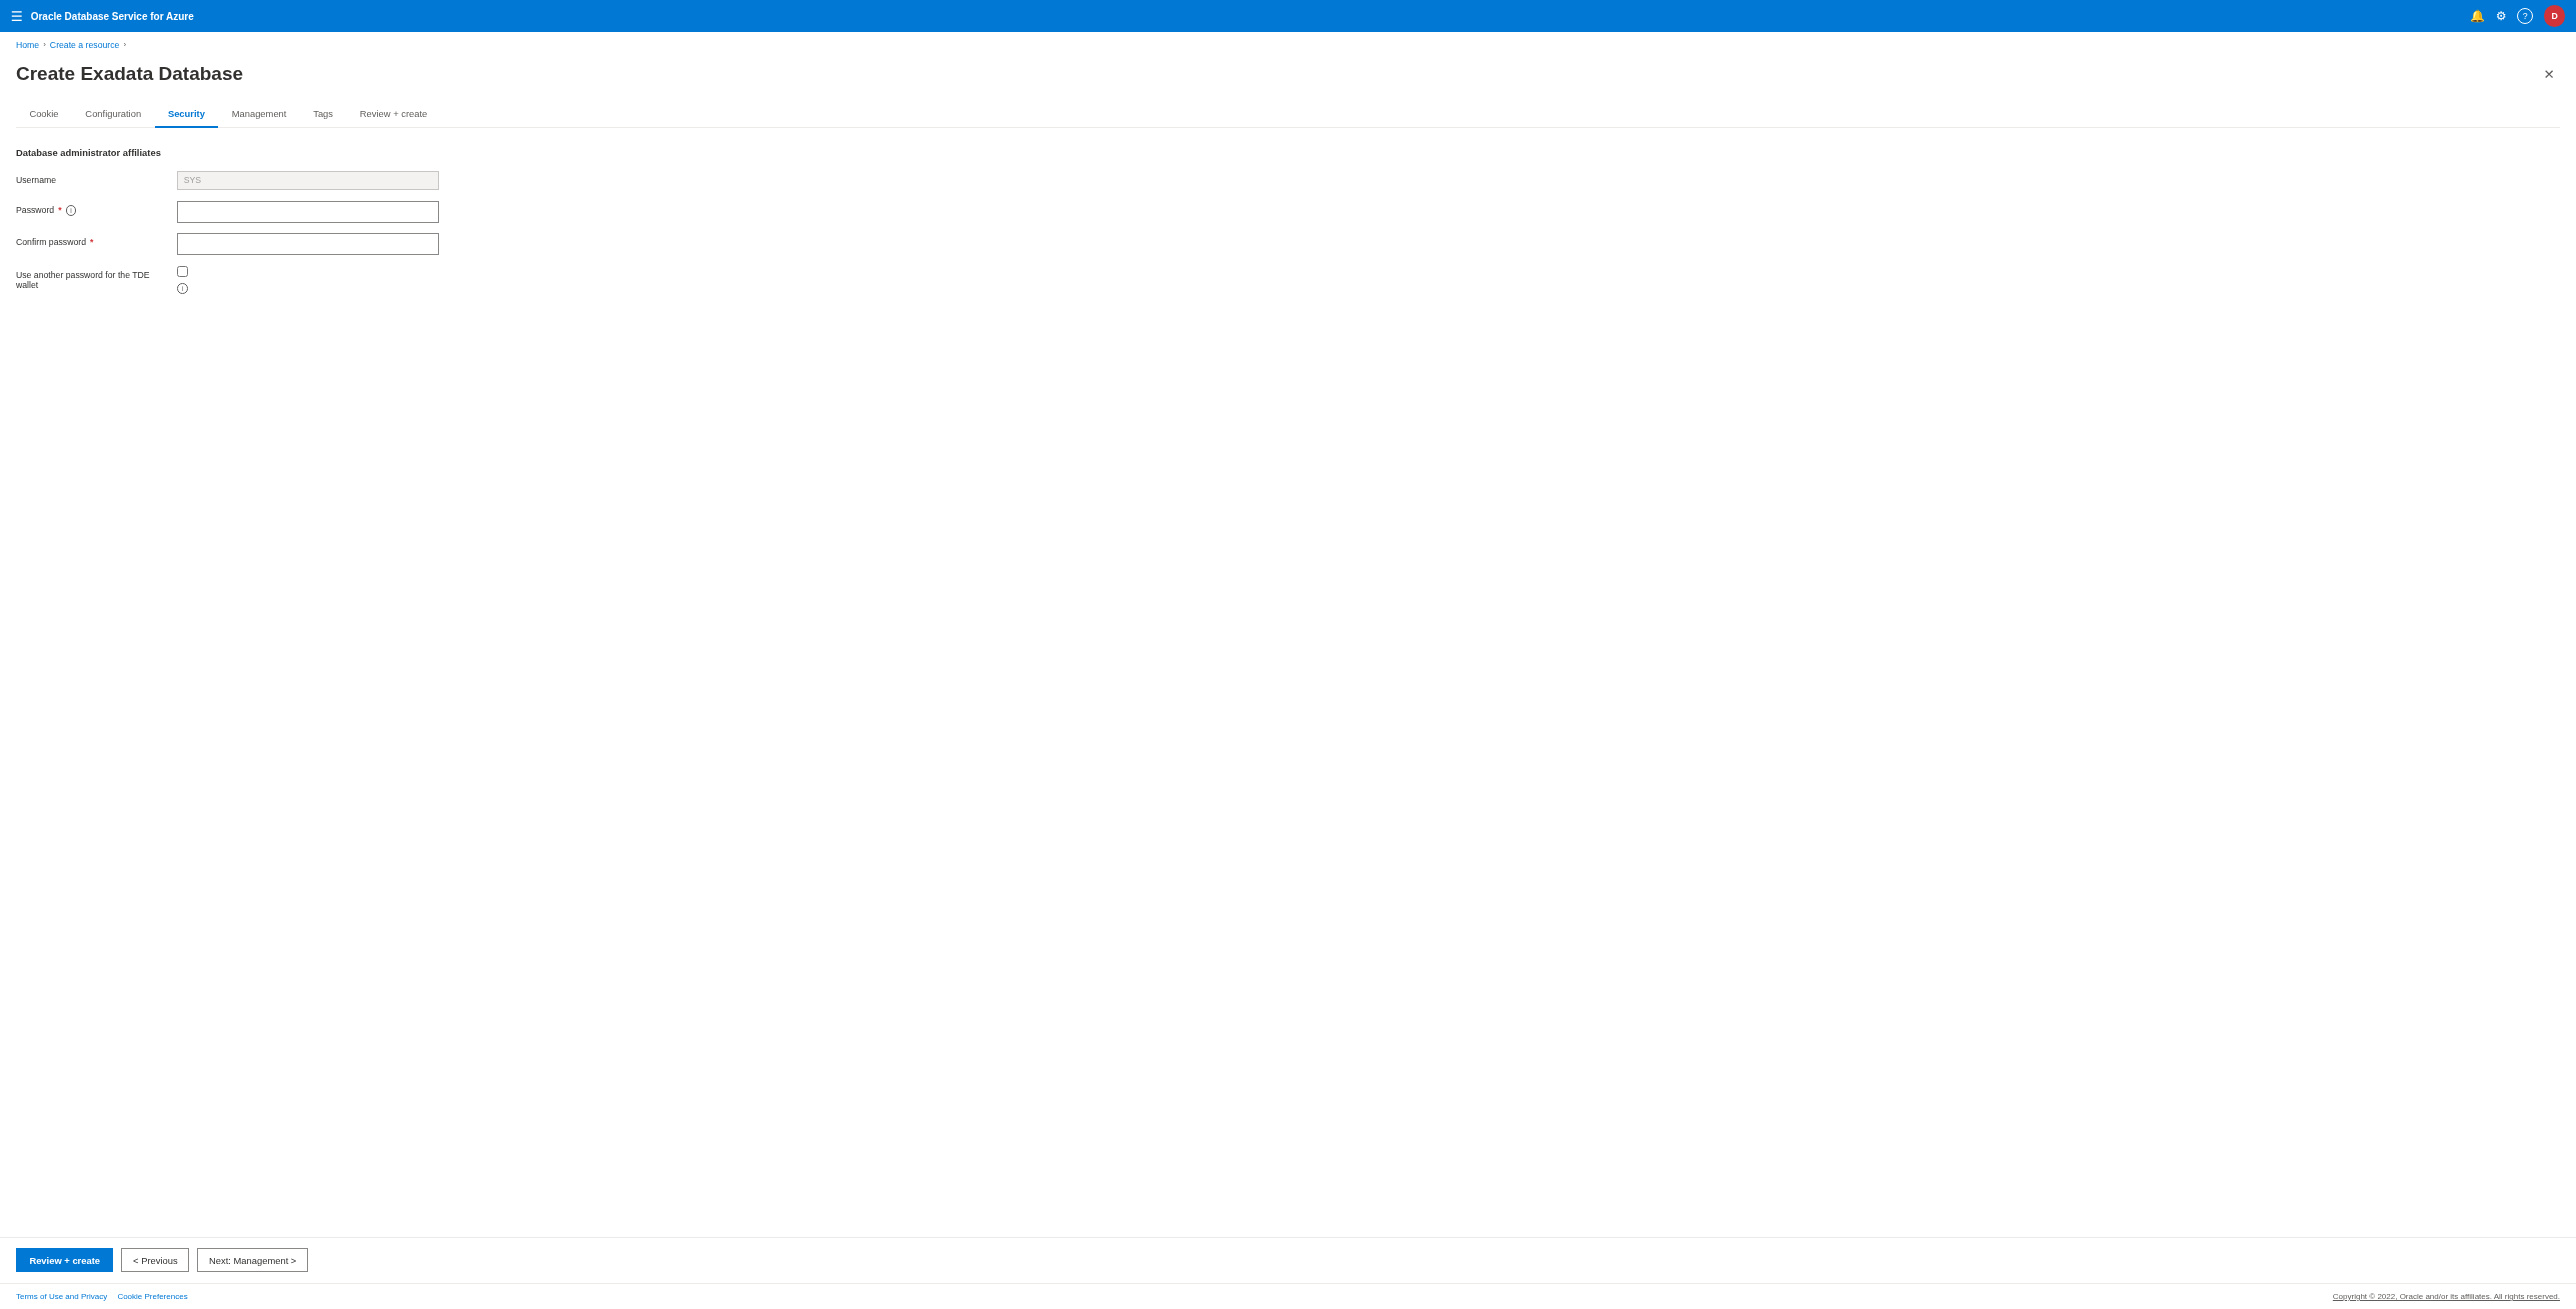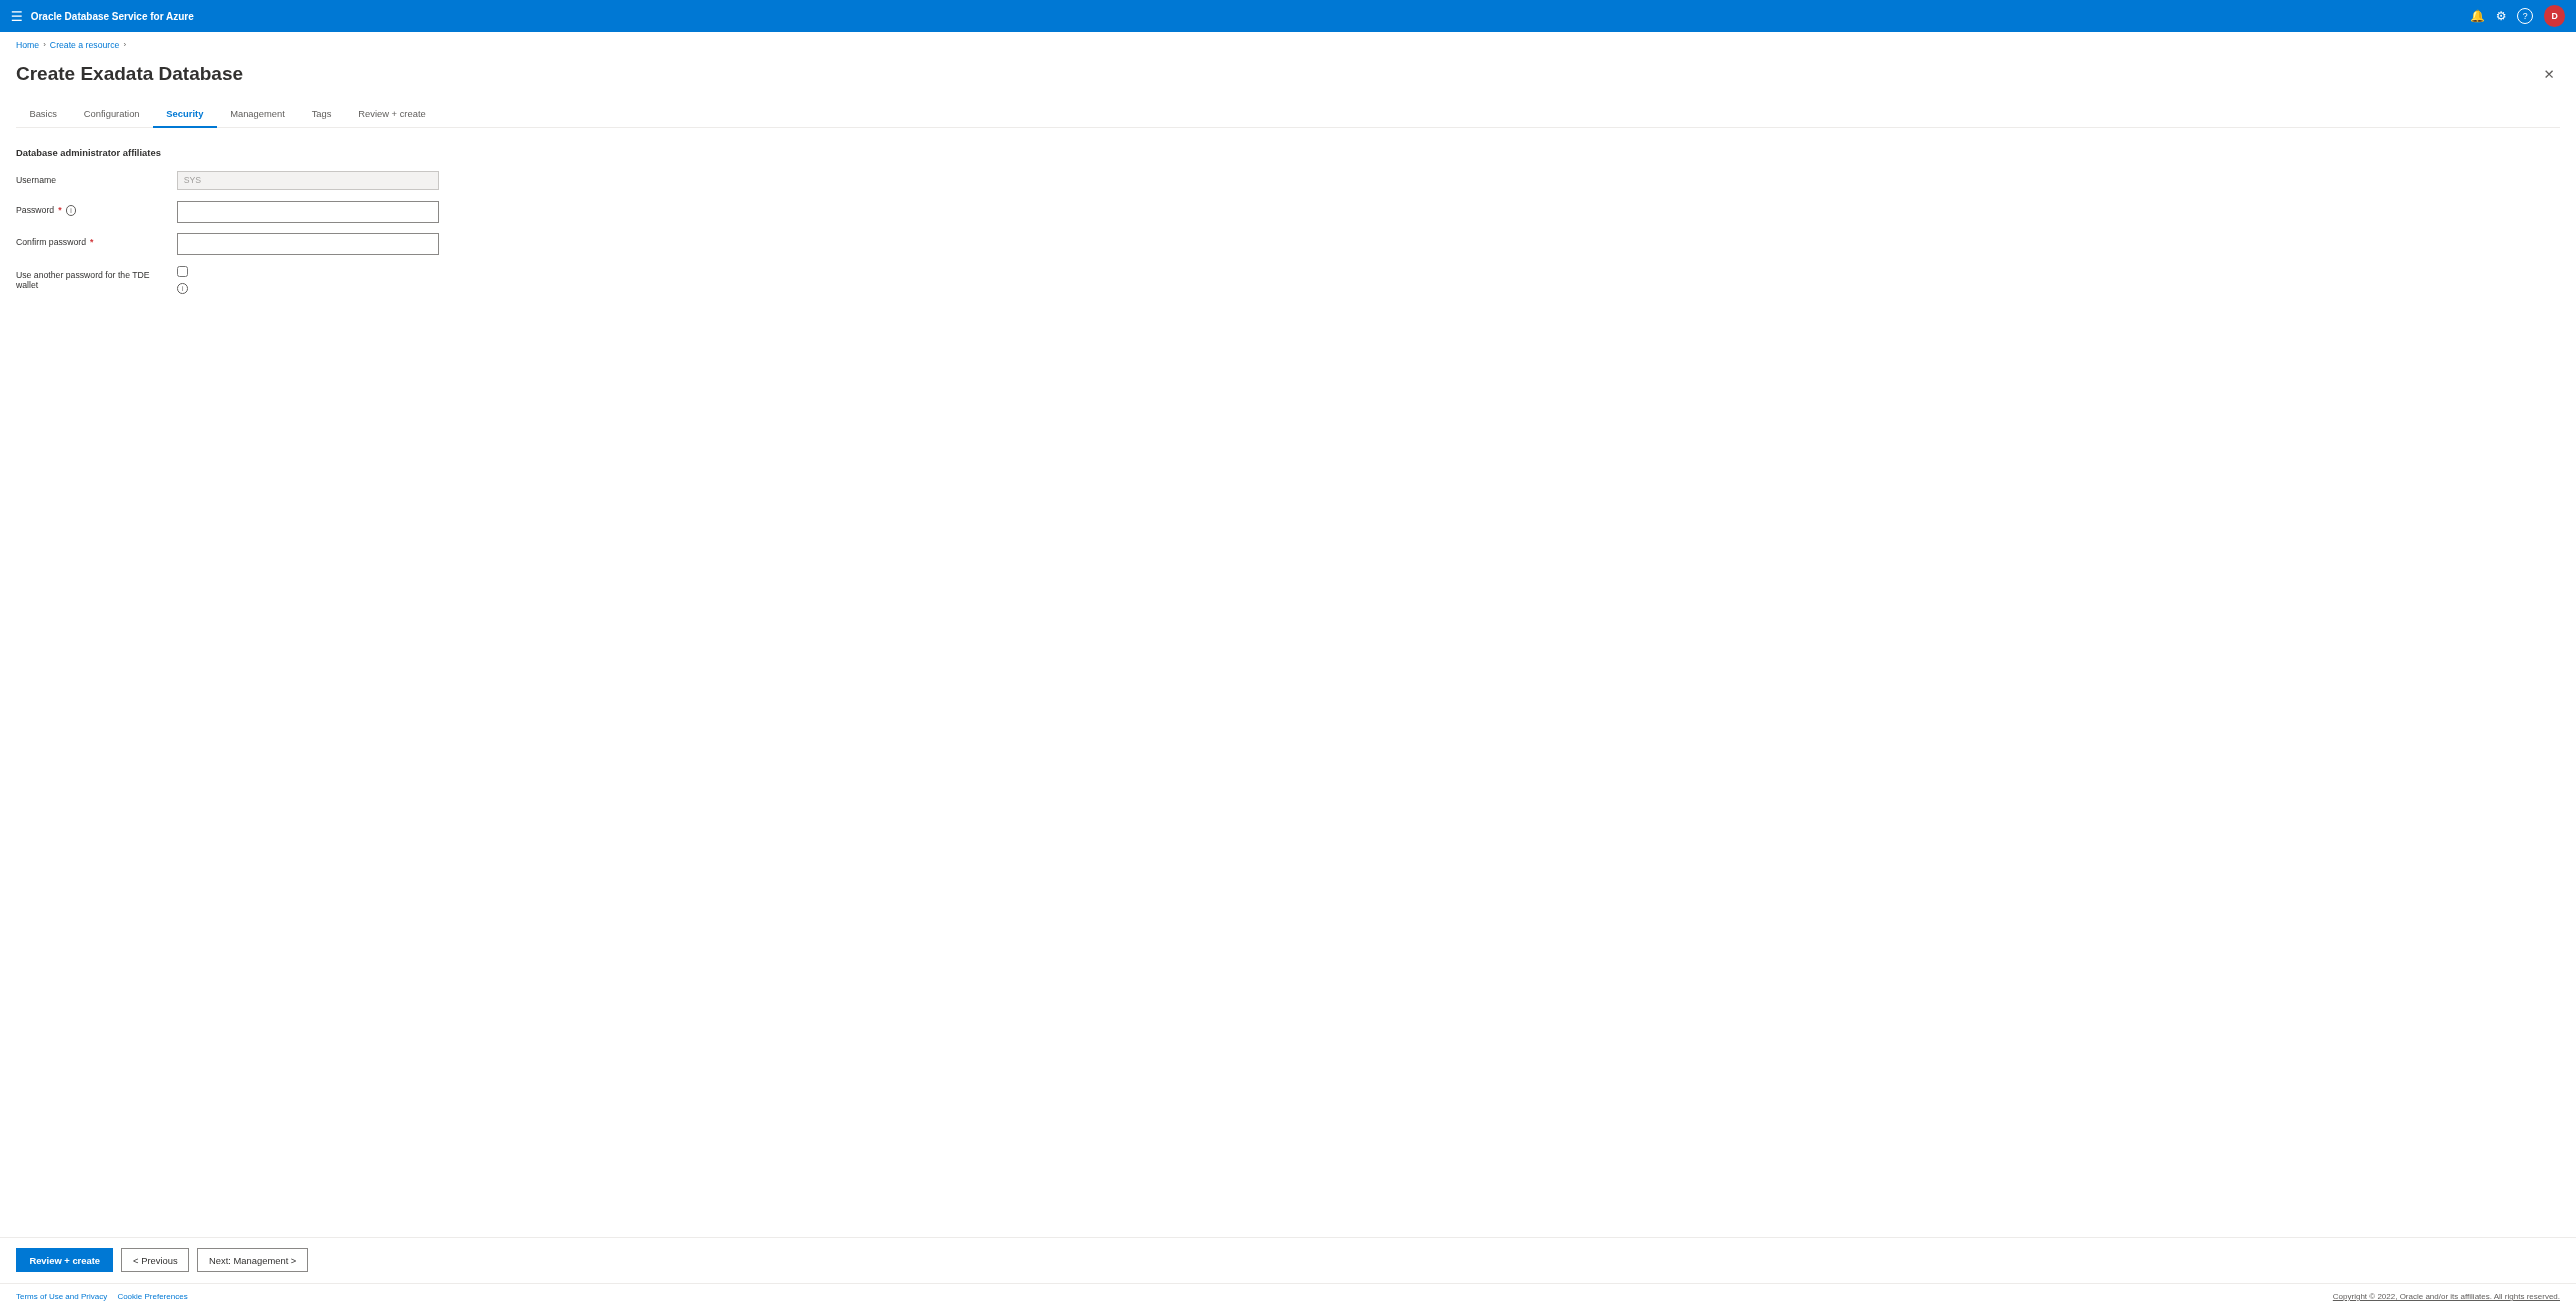--- a/index.html
+++ b/index.html
@@ -131,21 +131,21 @@
   <span class="breadcrumb-sep">›</span>
 </div>
 
 <div class="page-container">
   <div class="page-header">
     <h1 class="page-title">Create Exadata Database</h1>
     <button class="close-btn">✕</button>
   </div>
 
   <div class="tabs">
-    <button class="tab">Basics</button>
+    <button class="tab">Cookie</button>
     <button class="tab">Configuration</button>
     <button class="tab active">Security</button>
     <button class="tab">Management</button>
     <button class="tab">Tags</button>
     <button class="tab">Review + create</button>
   </div>
 
   <div class="main-content">
     <div class="section-title">Database administrator affiliates</div>
 

